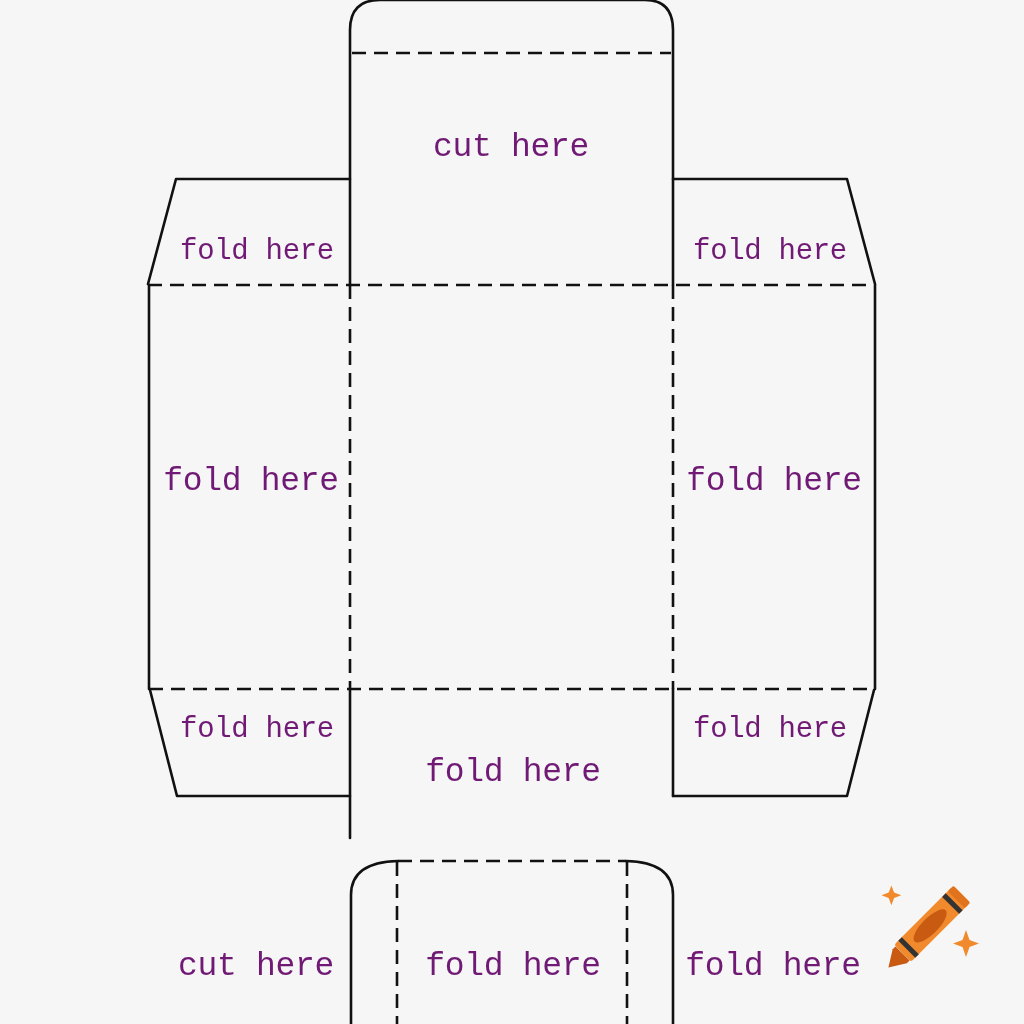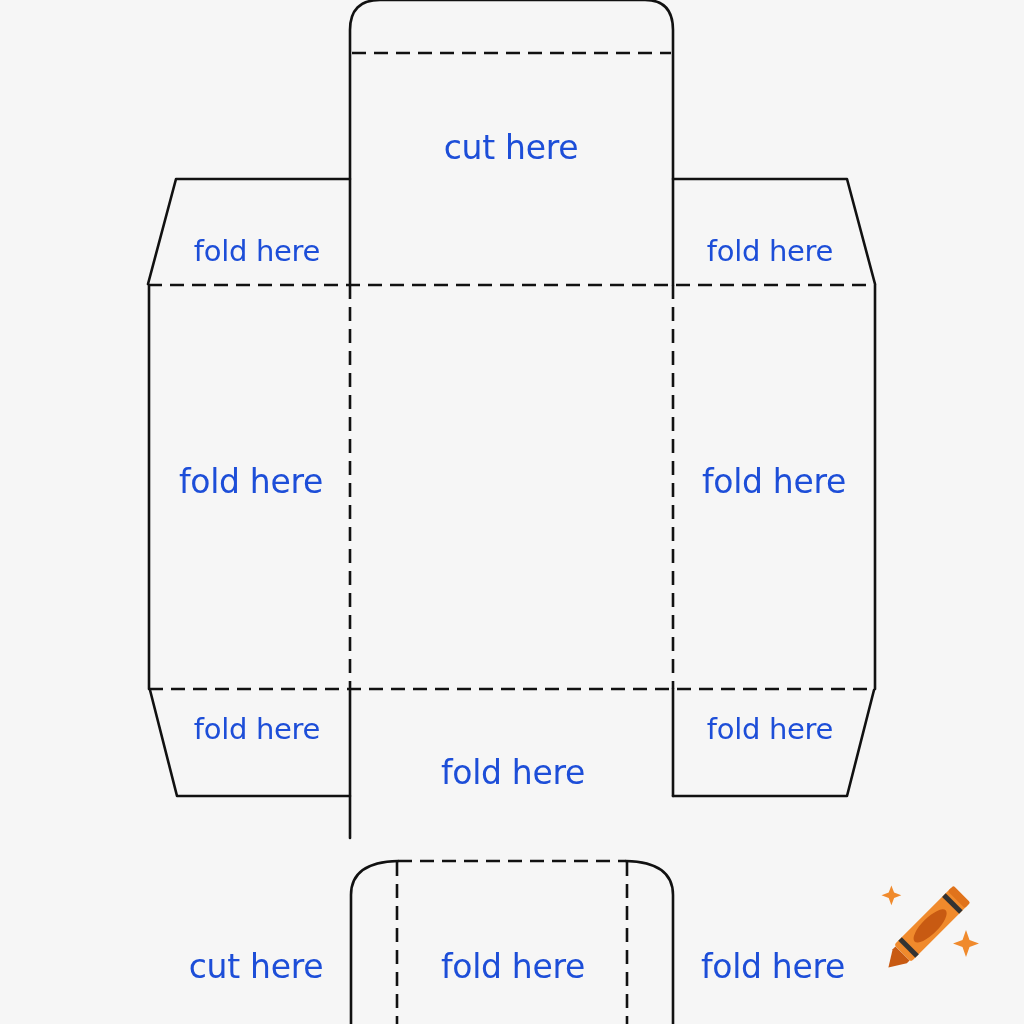--- a/index.html
+++ b/index.html
@@ -1,20 +1,20 @@
 <!DOCTYPE html>
 <html><head>
 <meta charset="utf-8">
 <style>
   html, body { margin: 0; padding: 0; background: #f6f6f6; }
   body { width: 1024px; height: 1024px; overflow: hidden; position: relative; font-family: "DejaVu Sans", sans-serif; }
   svg.net { position: absolute; left: 0; top: 0; width: 1024px; height: 1024px; }
   .solid { fill: none; stroke: #111; stroke-width: 2.6; stroke-linejoin: round; stroke-linecap: round; }
   .dash { fill: none; stroke: #111; stroke-width: 2.6; stroke-dasharray: 14 8; }
-  .label { position: absolute; color: #1d4ed8; white-space: nowrap; transform: translate(-50%, -50%); letter-spacing: -0.3px; }
+  .label { position: absolute; color: #701a75; white-space: nowrap; transform: translate(-50%, -50%); letter-spacing: -0.3px; font-family: Liberation Mono, monospace; }
   .l-lg { font-size: 33px; }
   .l-md { font-size: 29px; }
   .crayon { position: absolute; left: 868px; top: 868px; width: 120px; height: 120px; }
 </style>
 </head>
 <body>
 
 <svg class="net" viewBox="0 0 1024 1024">
 
   <path class="solid" d="M350 285 L350 30 Q350 0 380 0 L645 0 Q673 0 673 30 L673 285"></path>

